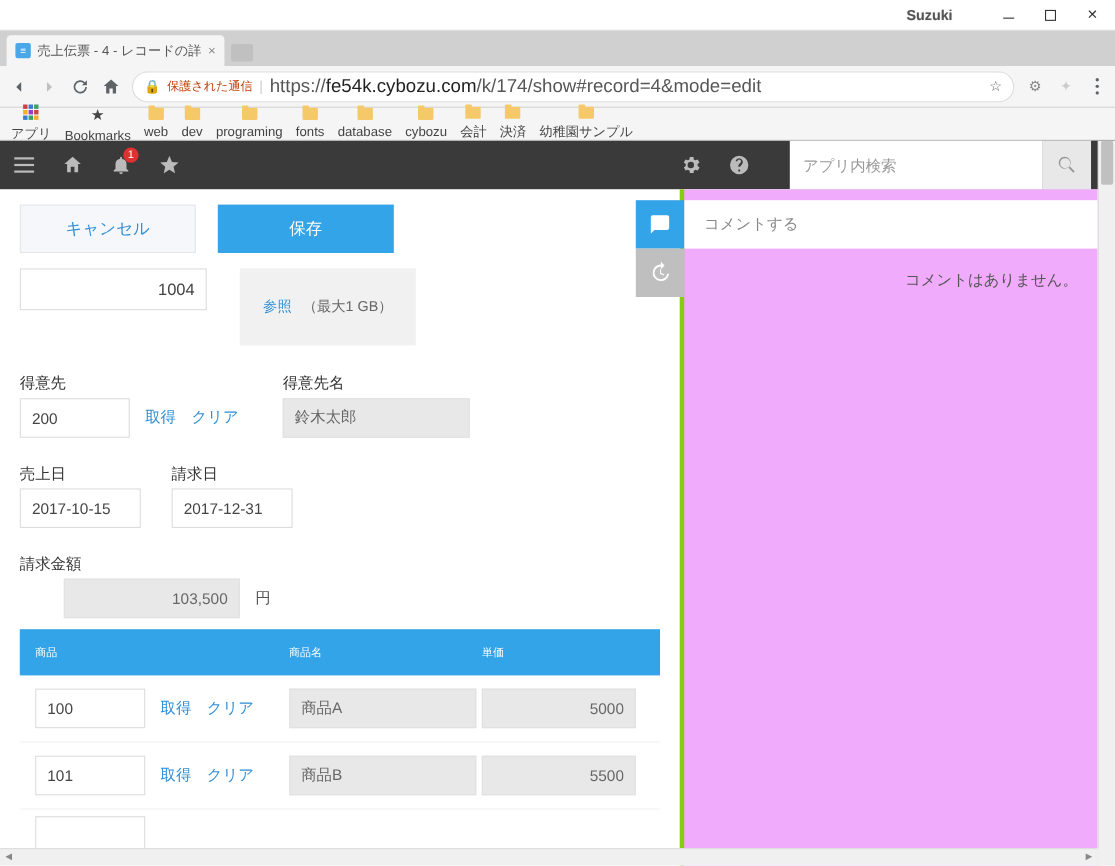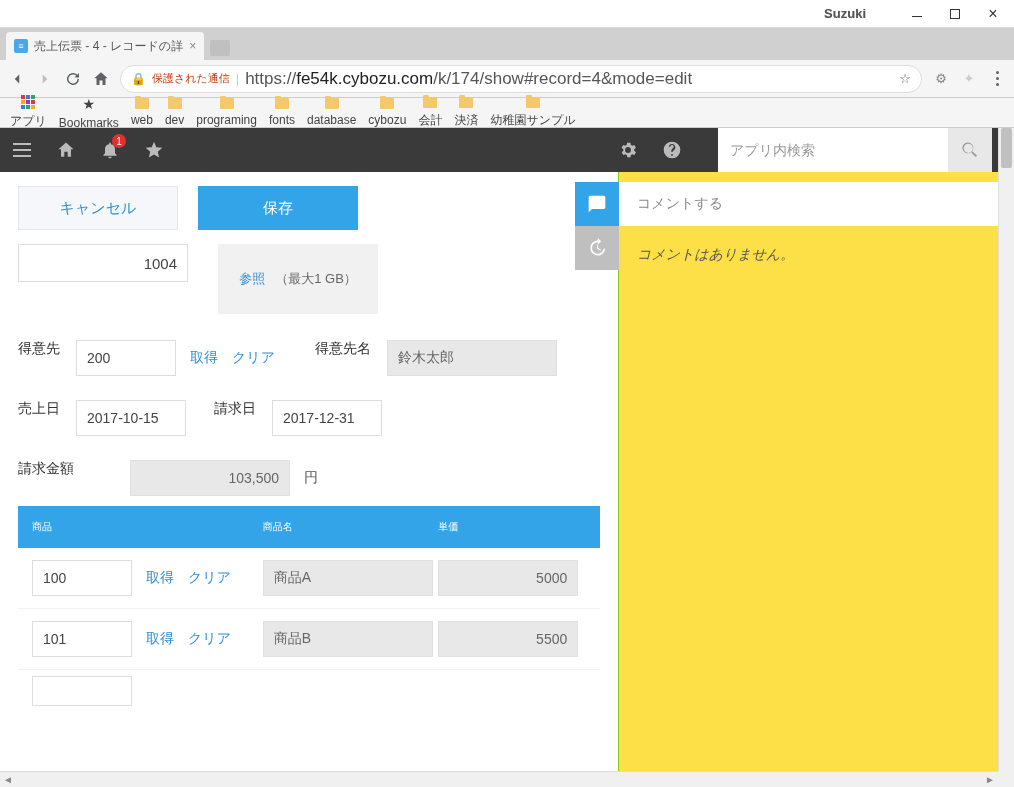--- a/index.html
+++ b/index.html
@@ -61,35 +61,35 @@
 
   
   .viewport { height: calc(787px - 28px - 32px - 38px - 30px); display:flex; flex-direction:column; position:relative; }
   .scrollbar-v { position:absolute; right:0; top:0; width:16px; height:100%; background:#f0f0f0; border-left:1px solid #ddd; }
   .scrollbar-v .thumb { position:absolute; left:2px; right:2px; top:0; height:40px; background:#c0c0c0; border-radius:2px; }
   .scrollbar-h { position:absolute; bottom:0; left:0; right:16px; height:16px; background:#f0f0f0; border-top:1px solid #ddd; display:flex; align-items:center; }
   .scrollbar-h .arrow { width:16px; text-align:center; color:#888; font-size:10px; }
 
   .content-row { flex:1; display:flex; overflow:hidden; margin-right:16px; }
   .main-pane { flex:1; overflow:hidden; padding-bottom:16px; }
-  .side-pane { width: 380px; background:#fde047; border-left:1px solid #84cc16; position:relative; }
+  .side-pane { width: 380px; background:#f0abfc; border-left:4px solid #84cc16; position:relative;text-align:right; }
 
   
   .action-bar { padding: 14px 18px; display:flex; gap:20px; }
   .btn-cancel { width: 160px; height: 44px; background:#f5f7fa; border:1px solid #e3e6ea; color:#2f8fd6; font-size:15px; display:flex; align-items:center; justify-content:center; cursor:pointer; }
   .btn-save { width: 160px; height: 44px; background:#34a4e8; color:#fff; font-size:15px; display:flex; align-items:center; justify-content:center; cursor:pointer; }
 
   
   .form-area { padding: 0 18px 18px; }
   .toprow { display:flex; gap:20px; align-items:flex-start; margin-bottom:26px; }
   .num-input { width: 170px; height: 38px; border:1px solid #ddd; padding:0 10px; text-align:right; font-size:15px; color:#444; }
   .attach-box { width: 160px; height: 70px; background:#f1f1f1; display:flex; align-items:center; justify-content:center; gap:10px; color:#666; font-size:13px; margin-left:10px; }
   .attach-box .ref { color:#2f8fd6; }
   .field-row { display:flex; gap:40px; margin-bottom:24px; }
-  .field { display:flex; flex-direction:row; gap:16px; }
+  .field { display:flex; flex-direction:column; gap:4px; }
   .label { font-size:14px; color:#333; }
   .hstack { display:flex; align-items:center; gap:14px; }
   .txt-input { height:36px; border:1px solid #ddd; padding:0 10px; font-size:14px; color:#444; }
   .txt-input.w100 { width:100px; }
   .txt-input.w110 { width:110px; }
   .txt-input.ro { background:#e8e8e8; border-color:#e0e0e0; color:#666; }
   .txt-input.ro-r { text-align:right; }
   .txt-input.w160 { width:160px;margin-left:40px; }
   .txt-input.w170 { width:170px; }
   .txt-input.w140 { width:140px; }
@@ -109,21 +109,21 @@
   .tbl-partial { padding:6px 14px 0; }
   .tbl-partial .txt-input { height:30px; width:100px; }
 
   
   .side-tabs { position:absolute; left:-44px; top:10px; display:flex; flex-direction:column; }
   .side-tab { width:44px; height:44px; display:flex; align-items:center; justify-content:center; }
   .side-tab.active { background:#34a4e8; }
   .side-tab svg { width:20px; height:20px; fill:#fff; }
   .side-tab.inactive { background:#bfbfbf; }
   .comment-input-row { height:44px; background:#fff; display:flex; align-items:center; padding:0 18px; color:#888; font-size:14px; margin:10px 0 20px; cursor:text; }
-  .no-comments { padding:0 18px; color:#555; font-size:14px;font-style:italic; }
+  .no-comments { padding:0 18px; color:#555; font-size:14px; }
 
   .hscroll-indicator { position:absolute; right:0; bottom:0; width:16px; height:16px; background:#f0f0f0; }
 </style>
 </head>
 <body>
 
 <div class="window-titlebar">
   <span class="user">Suzuki</span>
   <div class="window-btn">
       <div class="win-min"></div>

